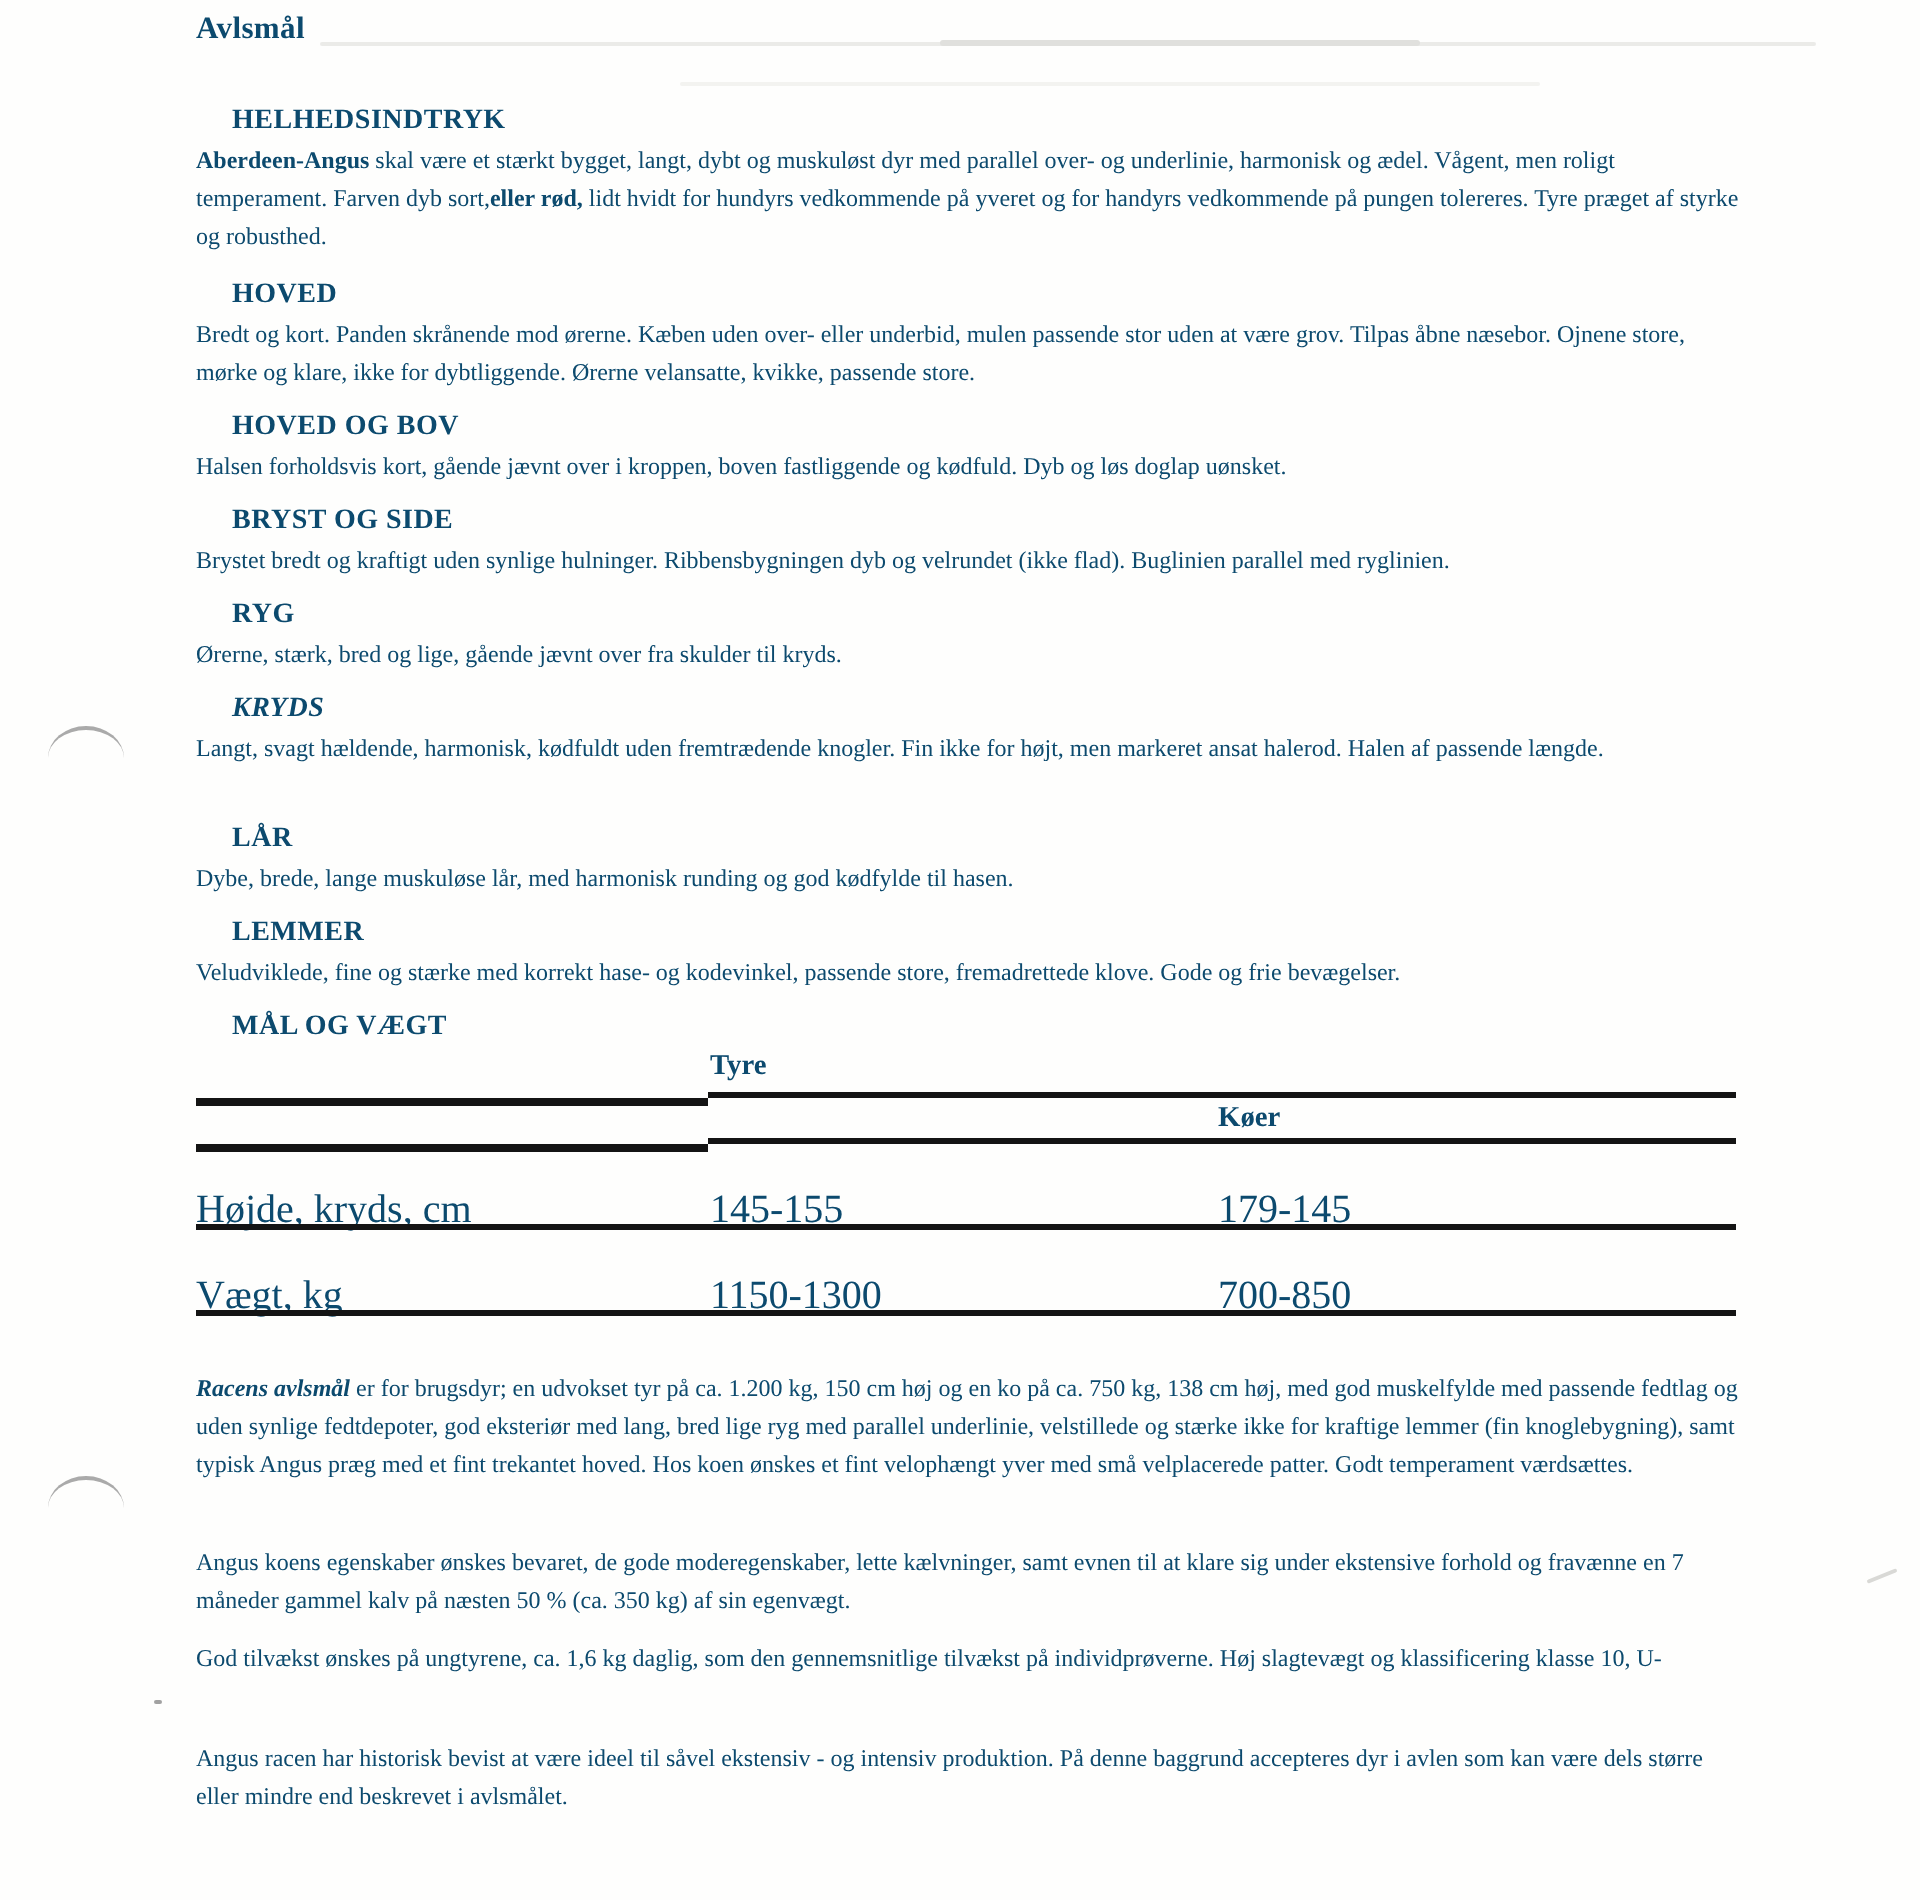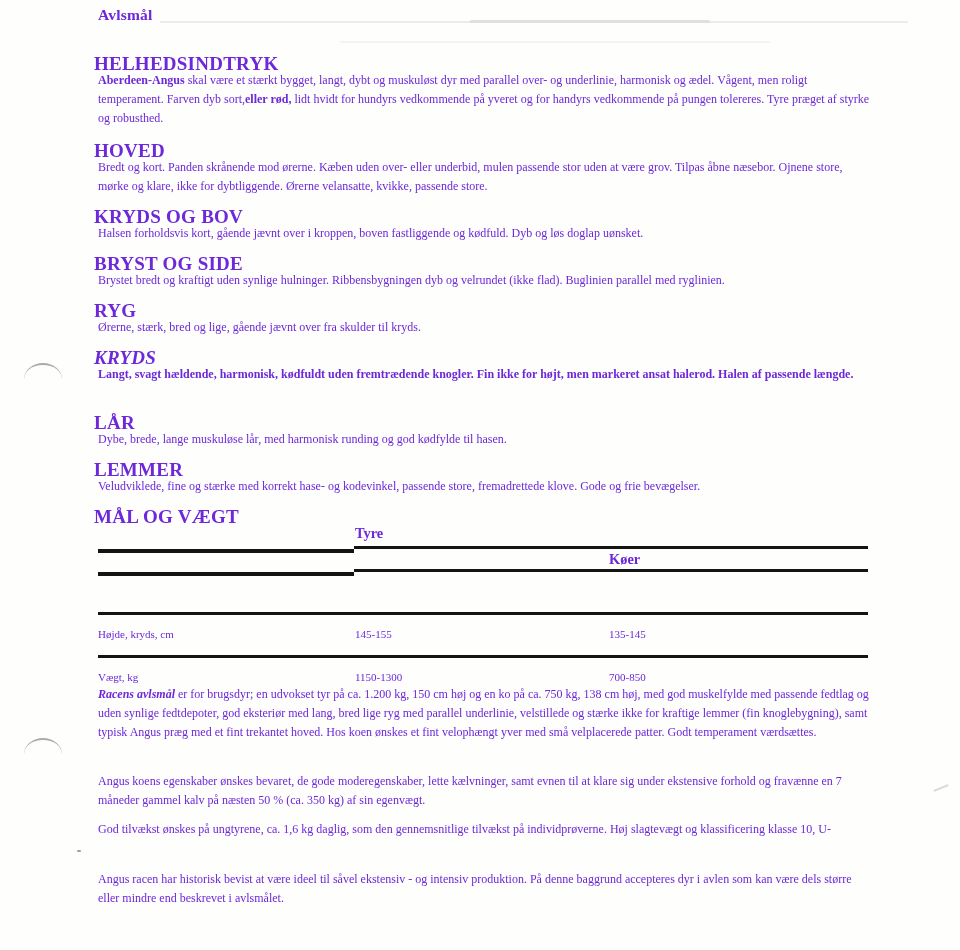--- a/index.html
+++ b/index.html
@@ -1,36 +1,36 @@
 <!DOCTYPE html>
 <html lang="da"><head>
 <meta charset="utf-8">
 <style>
   html,body{margin:0;padding:0;background:#ffffff;}
   .page{
     position:relative;width:960px;height:950px;background:#fefefdff;
-    font-family:"Liberation Serif", serif;color:#6d28d9;overflow:hidden;
+    font-family:"Liberation Serif", serif;color:#0c4a6e;overflow:hidden;
   }
   .title{
     position:absolute;left:98px;top:6px;margin:0;
     font-size:15.5px;font-weight:bold;letter-spacing:.2px;
   }
   .h{
-    position:absolute;left:94px;margin:0;
-    font-size:19px;font-weight:bold;letter-spacing:.25px;white-space:nowrap;
+    position:absolute;left:116px;margin:0;
+    font-size:14px;font-weight:bold;letter-spacing:.25px;white-space:nowrap;
   }
   .p{
     position:absolute;left:98px;width:774px;margin:0;
     font-size:12px;line-height:19px;text-align:left;
   }
   .p b{font-weight:bold;}
   .lead-bi{font-weight:bold;font-style:italic;}
   .rule{position:absolute;background:#141414;}
   .th{position:absolute;font-size:14.4px;font-weight:bold;white-space:nowrap;}
-  .td{position:absolute;font-size:11px;white-space:nowrap;margin-top:34px;}
+  .td{position:absolute;font-size:20px;white-space:nowrap;}
   .artifact{position:absolute;pointer-events:none;}
   .smudge{background:#e7e7e4;height:2px;border-radius:2px;}
   .arc{
     width:38px;height:14px;
     border-top:2.4px solid #8f8f8f;
     border-radius:50% 50% 0 0 / 100% 100% 0 0;
     opacity:.75;
   }
 </style>
 </head>
@@ -43,31 +43,31 @@
   <div class="artifact smudge" style="left:160px;top:21px;width:748px;opacity:.85;"></div>
   <div class="artifact smudge" style="left:470px;top:20px;width:240px;height:3px;background:#e0e0dd;"></div>
   <div class="artifact smudge" style="left:340px;top:41px;width:430px;opacity:.5;"></div>
 
   <h2 class="h" style="top:53px;">HELHEDSINDTRYK</h2>
   <p class="p" style="top:71px;"><b>Aberdeen-Angus</b><span> skal være et stærkt bygget, langt, dybt og muskuløst dyr med parallel over- og underlinie, harmonisk og ædel. Vågent, men roligt temperament. Farven dyb sort,</span><b>eller rød,</b><span> lidt hvidt for hundyrs vedkommende på yveret og for handyrs vedkommende på pungen tolereres. Tyre præget af styrke og robusthed.</span></p>
 
   <h2 class="h" style="top:140px;font-family:Liberation Serif, serif;">HOVED</h2>
   <p class="p" style="top:158px;">Bredt og kort. Panden skrånende mod ørerne. Kæben uden over- eller underbid, mulen passende stor uden at være grov. Tilpas åbne næsebor. Ojnene store, mørke og klare, ikke for dybtliggende. Ørerne velansatte, kvikke, passende store.</p>
 
-  <h2 class="h" style="top:206px;">KRYDS OG BOV</h2>
+  <h2 class="h" style="top:206px;">HOVED OG BOV</h2>
   <p class="p" style="top:224px;">Halsen forholdsvis kort, gående jævnt over i kroppen, boven fastliggende og kødfuld. Dyb og løs doglap uønsket.</p>
 
   <h2 class="h" style="top:253px;">BRYST OG SIDE</h2>
   <p class="p" style="top:271px;">Brystet bredt og kraftigt uden synlige hulninger. Ribbensbygningen dyb og velrundet (ikke flad). Buglinien parallel med ryglinien.</p>
 
   <h2 class="h" style="top:300px;">RYG</h2>
   <p class="p" style="top:318px;">Ørerne, stærk, bred og lige, gående jævnt over fra skulder til kryds.</p>
 
   <h2 class="h" style="top:347px;font-style:italic;">KRYDS</h2>
-  <p class="p" style="top:365px;font-weight:bold;">Langt, svagt hældende, harmonisk, kødfuldt uden fremtrædende knogler. Fin ikke for højt, men markeret ansat halerod. Halen af passende længde.</p>
+  <p class="p" style="top:365px;">Langt, svagt hældende, harmonisk, kødfuldt uden fremtrædende knogler. Fin ikke for højt, men markeret ansat halerod. Halen af passende længde.</p>
 
   <div class="artifact arc" style="left:24px;top:363px;"></div>
 
   <h2 class="h" style="top:412px;">LÅR</h2>
   <p class="p" style="top:430px;">Dybe, brede, lange muskuløse lår, med harmonisk runding og god kødfylde til hasen.</p>
 
   <h2 class="h" style="top:459px;">LEMMER</h2>
   <p class="p" style="top:477px;">Veludviklede, fine og stærke med korrekt hase- og kodevinkel, passende store, fremadrettede klove. Gode og frie bevægelser.</p>
 
   <h2 class="h" style="top:506px;">MÅL OG VÆGT</h2>
@@ -78,21 +78,21 @@
     <div class="rule" style="left:354px;top:546px;width:514px;height:3px;"></div>
 
     <div class="th" style="left:355px;top:525px;">Tyre</div>
     <div class="th" style="left:609px;top:551px;">Køer</div>
 
     <div class="rule" style="left:98px;top:572px;width:256px;height:3.5px;"></div>
     <div class="rule" style="left:354px;top:569px;width:514px;height:2.8px;"></div>
 
     <div class="td" style="left:98px;top:594px;">Højde, kryds, cm</div>
     <div class="td" style="left:355px;top:594px;">145-155</div>
-    <div class="td" style="left:609px;top:594px;">135-145</div>
+    <div class="td" style="left:609px;top:594px;">179-145</div>
     <div class="rule" style="left:98px;top:612px;width:770px;height:2.8px;"></div>
 
     <div class="td" style="left:98px;top:637px;">Vægt, kg</div>
     <div class="td" style="left:355px;top:637px;">1150-1300</div>
     <div class="td" style="left:609px;top:637px;">700-850</div>
     <div class="rule" style="left:98px;top:655px;width:770px;height:3px;"></div>
   </div>
 
   <p class="p" style="top:685px;"><span class="lead-bi">Racens avlsmål</span><span> er for brugsdyr; en udvokset tyr på ca. 1.200 kg, 150 cm høj og en ko på ca. 750 kg, 138 cm høj, med god muskelfylde med passende fedtlag og uden synlige fedtdepoter, god eksteriør med lang, bred lige ryg med parallel underlinie, velstillede og stærke ikke for kraftige lemmer (fin knoglebygning), samt typisk Angus præg med et fint trekantet hoved. Hos koen ønskes et fint velophængt yver med små velplacerede patter. Godt temperament værdsættes.</span></p>
 

